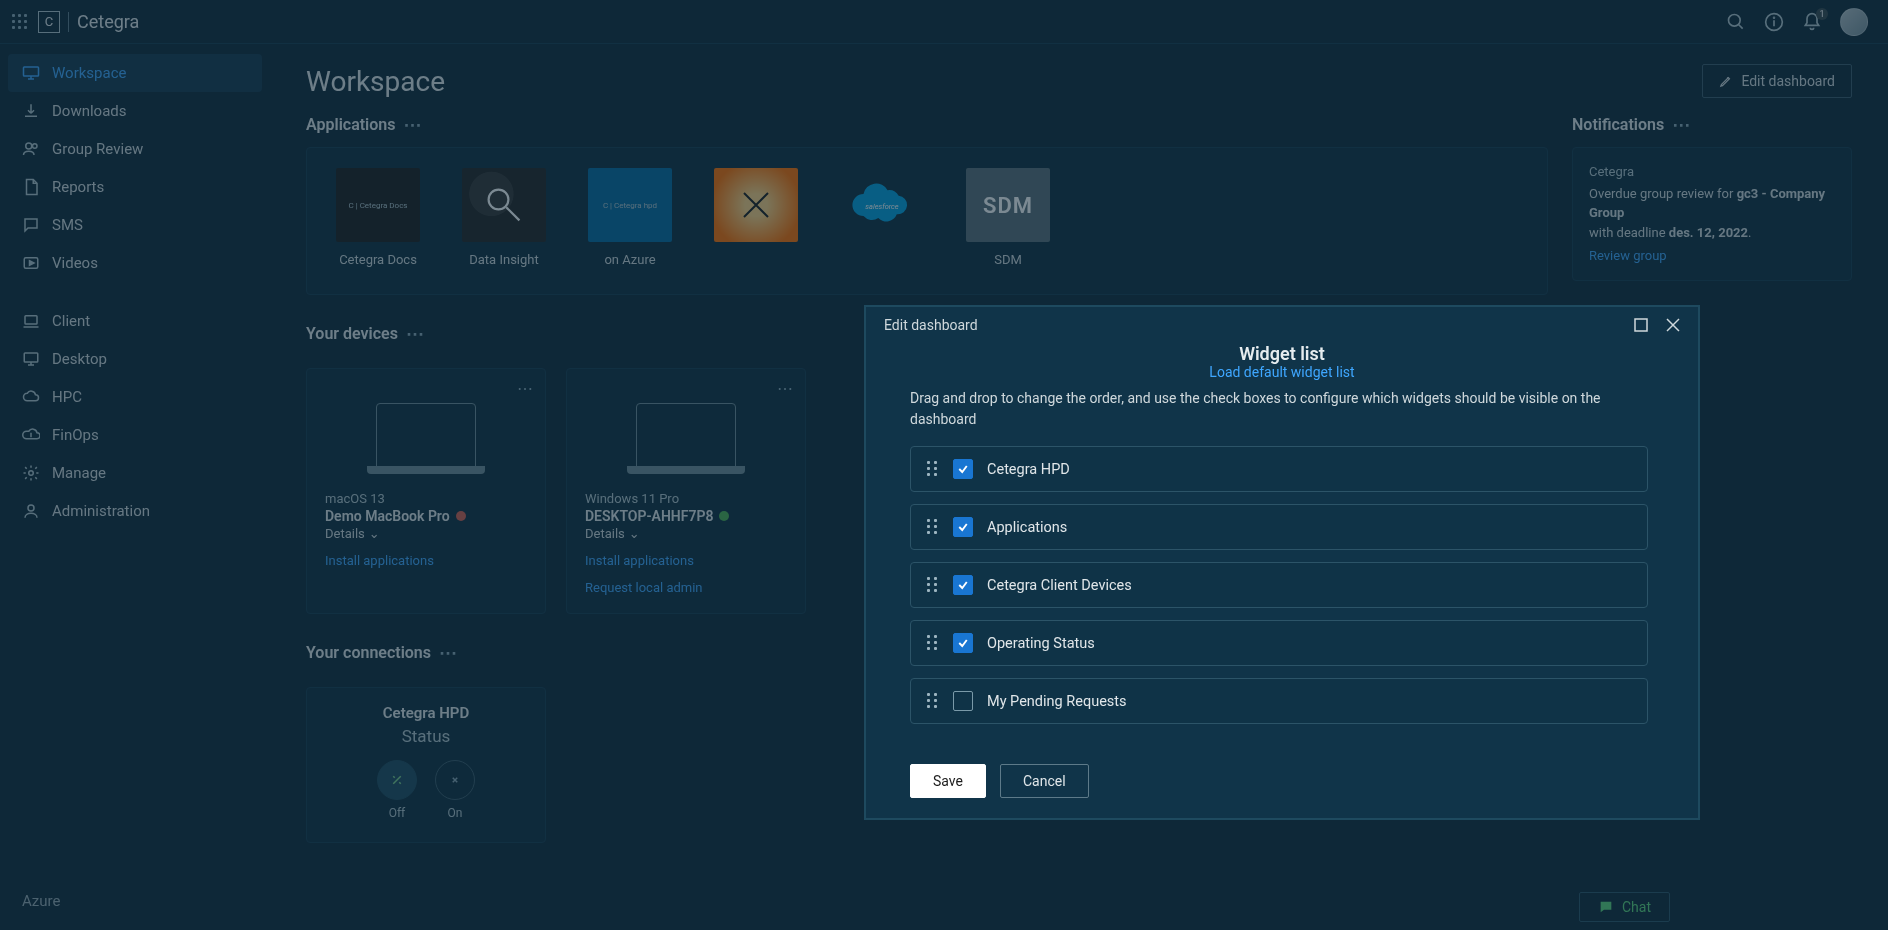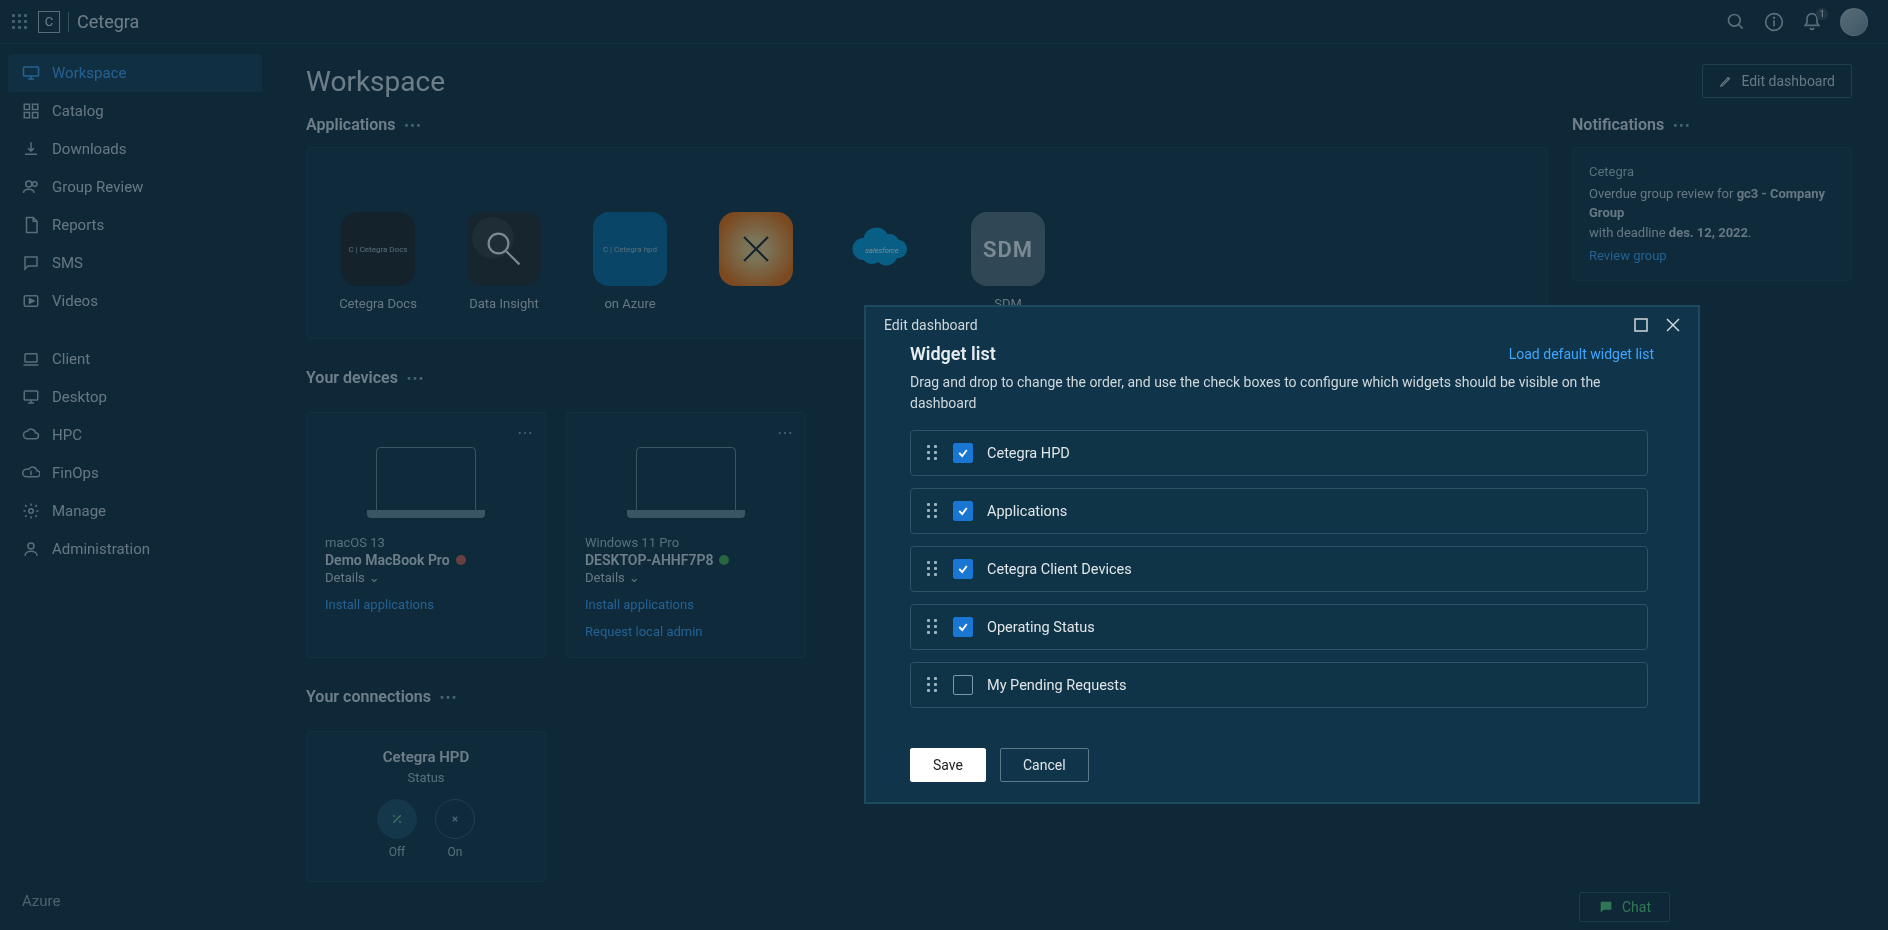--- a/index.html
+++ b/index.html
@@ -40,21 +40,21 @@
 .edit-dash-btn { margin-left: auto; border: 1px solid #3a5a6b; background: transparent; color: #cfd8dc; padding: 8px 16px; display: flex; align-items: center; gap: 8px; font-size: 14px; border-radius: 2px; cursor: pointer; }
 .main-row { display: flex; gap: 24px; }
 .main-col-left { flex: 1; }
 .main-col-right { width: 280px; }
 
 .section-head { display: flex; align-items: center; gap: 8px; font-size: 16px; font-weight: 600; color: #e0e6e9; margin-bottom: 12px; }
 .dots { color: #8aa6b5; font-size: 18px; letter-spacing: 1px; }
 
 .app-row { display: flex; gap: 40px; background: #0f2d3e; border: 1px solid #163a4f; border-radius: 4px; padding: 20px 28px 26px; }
 .app-tile { display: flex; flex-direction: column; align-items: center; gap: 10px; width: 86px; cursor: pointer; }
-.app-icon { width: 74px; height: 74px; border-radius: 16px; background: #163a4f; display: flex; align-items: center; justify-content: center; font-size: 11px; color: #b0c4cc; position: relative; overflow: hidden; margin-top: 44px; }
+.app-icon { width: 84px; height: 74px; border-radius: 2px; background: #163a4f; display: flex; align-items: center; justify-content: center; font-size: 11px; color: #b0c4cc; position: relative; overflow: hidden; }
 .app-icon.office { background: #fff; }
 .app-icon .q { position: absolute; width: 30px; height: 30px; border-radius: 4px; }
 .q.tl{top:6px;left:6px;background:#1e7e34} .q.tr{top:6px;right:6px;background:#2b579a}
 .q.bl{bottom:6px;left:6px;background:#d24726} .q.br{bottom:6px;right:6px;background:#2b579a}
 .app-icon.docs { background: #1c1c1c; font-size: 8px; }
 .app-icon.datain { background: radial-gradient(circle at 35% 35%, #333 30%, #222 31%); }
 .app-icon.innov { background: #12232e; }
 .app-icon.azure { background: #0369a1; font-size: 8px; }
 .app-icon.geo { background: radial-gradient(circle at 50% 50%, #ffd180 20%, #ff6f00 80%); }
 .app-icon.sf { background: transparent; }
@@ -69,37 +69,37 @@
 .dev-os { font-size: 13px; color: #b0c4cc; }
 .dev-name { font-size: 14px; font-weight: 600; color: #e0e6e9; margin: 2px 0; display: flex; align-items: center; gap: 6px; }
 .status-dot { width: 10px; height: 10px; border-radius: 50%; display:inline-block; }
 .status-dot.red { background: #d25d4f; } .status-dot.green { background: #4caf50; }
 .dev-details { font-size: 13px; color: #cfd8dc; cursor: pointer; display: flex; align-items: center; gap: 4px; }
 .dev-link { display: block; font-size: 13px; color: #3fa7ff; margin-top: 12px; cursor: pointer; }
 
 .conns-row { margin-top: 24px; }
 .conn-card { width: 240px; border: 1px solid #163a4f; border-radius: 4px; background: #0f2d3e; padding: 16px 18px 22px; text-align: center; }
 .conn-title { font-size: 15px; font-weight: 600; color: #e0e6e9; }
-.conn-status { font-size: 13px; color: #b0c4cc; margin-top: 4px; }
+.conn-status { font-size: 17px; color: #b0c4cc; margin-top: 4px; }
 .toggle-row { display: flex; justify-content: center; gap: 18px; margin-top: 14px; }
 .toggle-col { display: flex; flex-direction: column; align-items: center; gap: 6px; font-size: 12px; color: #b0c4cc; }
 .toggle-btn { width: 40px; height: 40px; border-radius: 50%; border: 1.5px solid #3a5a6b; display: flex; align-items: center; justify-content: center; cursor: pointer; }
 .toggle-btn.on { background: #1e4a5f; border-color: #1e4a5f; }
 
 .notif-card { border: 1px solid #163a4f; border-radius: 4px; background: #0f2d3e; padding: 14px 16px; font-size: 13px; line-height: 1.5; }
 .notif-src { color: #b0c4cc; margin-bottom: 2px; }
 .notif-link { color: #3fa7ff; cursor: pointer; display: block; margin-top: 4px; }
 
 
 .dialog { position: absolute; top: 306px; left: 865px; width: 834px; background: #103449; border: 1px solid #1e4a5f; z-index: 100; box-shadow: 0 0 0 1px #1e4a5f; }
 .dlg-titlebar { display: flex; align-items: center; padding: 10px 18px; font-size: 14px; }
 .dlg-titlebar-btns { margin-left: auto; display: flex; gap: 18px; }
 .dlg-ic { width: 14px; height: 14px; cursor: pointer; color: #cfd8dc; }
 .dlg-body { padding: 0 44px 14px; }
-.dlg-head-row { display: flex; align-items: center; justify-content: space-between; margin-bottom: 8px; }
+.dlg-head-row { display: flex; align-items: center; justify-content: space-between; margin-bottom: 8px; flex-direction: column; }
 .dlg-heading { font-size: 18px; font-weight: 600; color: #e6ecef; }
 .dlg-link { font-size: 14px; color: #3fa7ff; cursor: pointer; }
 .dlg-desc { font-size: 14px; color: #cfd8dc; line-height: 1.5; margin-bottom: 16px; max-width: 700px; }
 .dlg-scroll { max-height: 336px; overflow-y: auto; padding-right: 6px; }
 .dlg-scroll::-webkit-scrollbar { width: 12px; }
 .dlg-scroll::-webkit-scrollbar-track { background: #0e2838; }
 .dlg-scroll::-webkit-scrollbar-thumb { background: #37576a; border-radius: 6px; }
 .wl-item { border: 1px solid #2c5468; background: #0f3347; border-radius: 4px; padding: 12px 14px; display: flex; align-items: center; gap: 14px; margin-bottom: 12px; }
 .drag-h { width: 14px; height: 16px; cursor: grab; position: relative; }
 .drag-h span { position: absolute; width: 3px; height: 3px; background: #9db5c0; border-radius: 1px; }
@@ -175,31 +175,20 @@
             <svg viewBox="0 0 24 24" width="18" height="18" fill="none" stroke="currentColor" stroke-width="2">
               <rect x="2" y="4" width="20" height="12" rx="1"></rect>
               <path d="M8 20h8M12 16v4"></path>
             </svg>
           </span>
         <span class="side-label">Workspace</span>
       </div>
       <div class="side-item">
         <span class="side-icon">
             <svg viewBox="0 0 24 24" width="18" height="18" fill="none" stroke="currentColor" stroke-width="2">
-              <rect x="3" y="3" width="7" height="7"></rect>
-              <rect x="14" y="3" width="7" height="7"></rect>
-              <rect x="3" y="14" width="7" height="7"></rect>
-              <rect x="14" y="14" width="7" height="7"></rect>
-            </svg>
-          </span>
-        <span class="side-label">Catalog</span>
-      </div>
-      <div class="side-item">
-        <span class="side-icon">
-            <svg viewBox="0 0 24 24" width="18" height="18" fill="none" stroke="currentColor" stroke-width="2">
               <path d="M12 3v12m0 0l-4-4m4 4l4-4M4 19h16"></path>
             </svg>
           </span>
         <span class="side-label">Downloads</span>
       </div>
       <div class="side-item">
         <span class="side-icon">
             <svg viewBox="0 0 24 24" width="18" height="18" fill="none" stroke="currentColor" stroke-width="2">
               <circle cx="9" cy="8" r="4"></circle>
               <path d="M2 20c0-3 3-5 7-5s7 2 7 5"></path>

